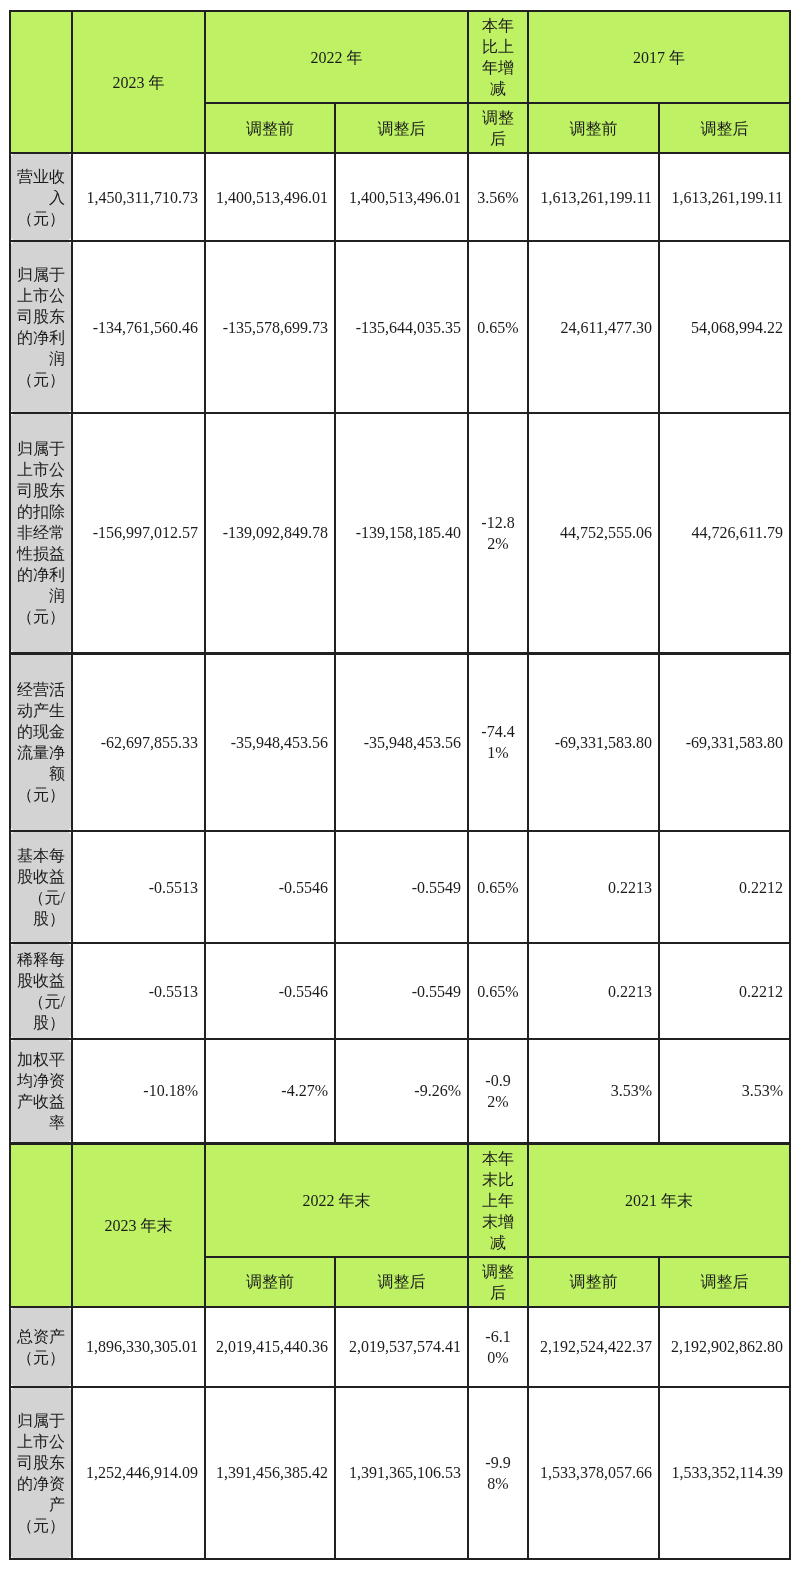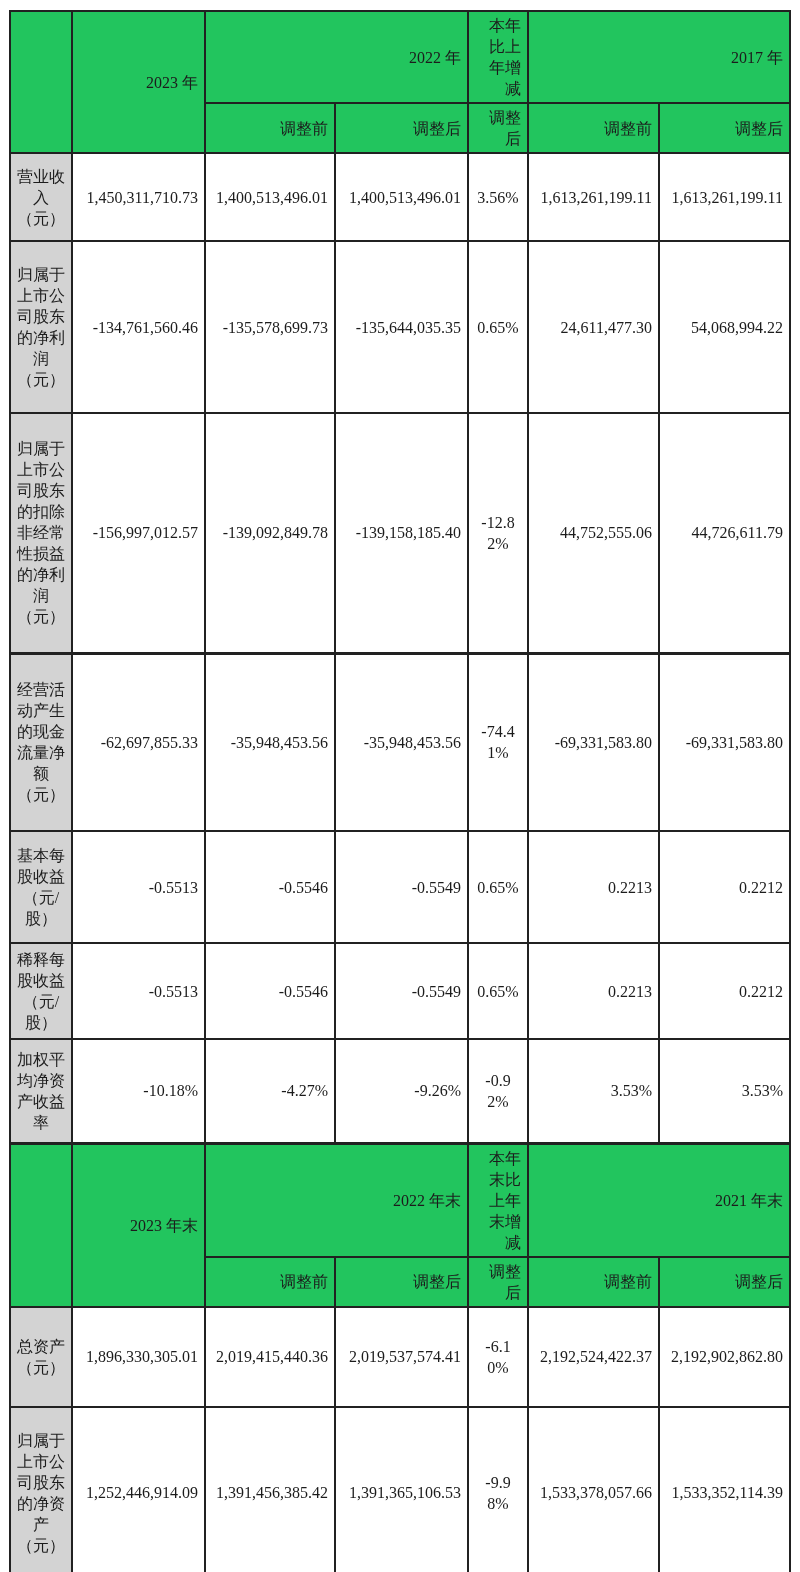--- a/index.html
+++ b/index.html
@@ -17,32 +17,33 @@
   }
   table.fin td {
     border:2px solid #212121;
     font-size:16px;
     line-height:21px;
     vertical-align:middle;
     padding:3px 6px;
     overflow-wrap:anywhere;
   }
   td.hd {
-    background:#22c55e;
-    text-align:right;
+    background:#bef264;
+    text-align:center;
     word-break:break-all;
   }
   td.lbl {
     background:#d3d3d3;
-    text-align:center;
+    text-align:right;
     font-size:15px;
     line-height:22px;
     padding:6px 6px 6px 10px;
     word-break:break-all;
     vertical-align:middle;
+    border-radius:7px;
   }
   td.num {
     background:#ffffff;
     text-align:right;
     padding-right:7px;
   }
   td.chg {
     background:#ffffff;
     text-align:center;
     padding:3px 5px;
@@ -158,21 +159,21 @@
       <td class="hd" colspan="2">2021 年末</td>
     </tr>
     <tr style="height:47px">
       <td class="hd">调整前</td>
       <td class="hd">调整后</td>
       <td class="hd">调整后</td>
       <td class="hd">调整前</td>
       <td class="hd">调整后</td>
     </tr>
 
-    <tr style="height:100px">
+    <tr style="height:80px">
       <td class="lbl">总资产（元）</td>
       <td class="num">1,896,330,305.01</td>
       <td class="num">2,019,415,440.36</td>
       <td class="num">2,019,537,574.41</td>
       <td class="chg">-6.10%</td>
       <td class="num">2,192,524,422.37</td>
       <td class="num">2,192,902,862.80</td>
     </tr>
 
     <tr style="height:172px">

